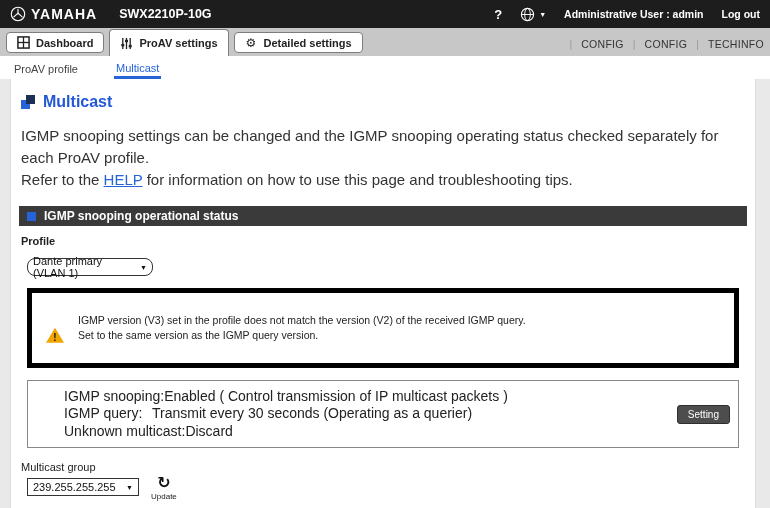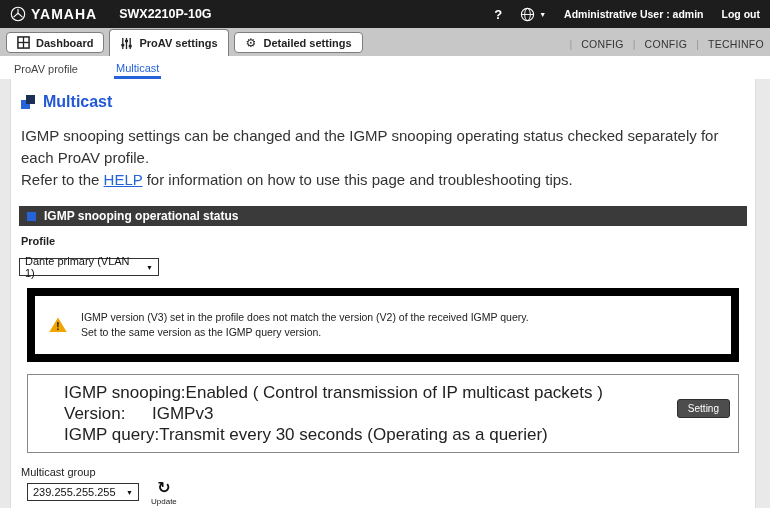--- a/index.html
+++ b/index.html
@@ -52,29 +52,29 @@
 
   .section-header { margin-top:16px; height:20px; background:#3a3a3a; display:flex; align-items:center; gap:8px; padding:0 8px; }
   .section-sq { width:9px; height:9px; background:#2563d9; }
   .section-header h2 { color:#fff; font-size:12px; font-weight:bold; }
 
   .field-label { font-size:11px; font-weight:bold; color:#222; margin:9px 0 4px 2px; }
 
   .select { display:inline-flex; align-items:center; justify-content:space-between; background:#fff;
             border:1px solid #333; height:18px; padding:0 5px; font-size:11px; color:#111; cursor:pointer; }
   .select .chev { font-size:7px; color:#111; margin-left:6px; }
-  .profile-select { width:140px; margin-left:0; }
-
-  .warning-box { margin:12px 8px 0 8px; border:8px solid #000000; background:#fff; padding:14px 14px; display:flex; gap:14px; align-items:center; }
+  .profile-select { width:126px; margin-left:8px;border-radius:8px; }
+
+  .warning-box { margin:12px 8px 0 8px; border:5px solid #000000; background:#fff; padding:20px 14px; display:flex; gap:14px; align-items:flex-end; }
   .warn-tri { width:18px; height:15px; background:#f0a500; clip-path:polygon(50% 0,100% 100%,0 100%); position:relative; flex:0 0 auto; }
   .warn-tri::after { content:"!"; position:absolute; left:50%; bottom:0; transform:translateX(-50%); font-size:10px; font-weight:bold; color:#111; }
   .warning-text { font-size:10.5px; color:#222; line-height:1.4; }
 
   .status-box { margin:12px 8px 0 8px; border:1px solid #888; background:#fff; padding:7px 10px 7px 36px; position:relative; }
-  .status-row { display:flex; font-size:17px; color:#222; line-height:1.25; }
+  .status-row { display:flex; font-size:14px; color:#222; line-height:1.25; }
   .status-row .lbl { min-width:88px; }
   .setting-btn { position:absolute; right:8px; top:24px; background:#4d4d4d; color:#fff; font-size:10px;
                  padding:3px 10px; border-radius:3px; border:1px solid #2e2e2e; cursor:pointer; }
 
   .mg-label { font-size:11px; font-weight:normal; color:#222; margin:13px 0 5px 2px; }
   .mg-row { display:flex; align-items:flex-start; gap:12px; margin-left:8px; }
   .mg-select { width:112px; }
   .update-btn { display:flex; flex-direction:column; align-items:center; cursor:pointer; margin-top:-3px; }
   .update-btn .refresh-glyph { font-size:16px; font-weight:bold; color:#111; line-height:1; font-family:"DejaVu Sans",sans-serif; }
   .update-btn .update-lbl { font-size:8px; color:#222; margin-top:1px; }
@@ -208,26 +208,26 @@
       </div>
     </div>
 
     <div class="status-box">
       <div id="status-rows">
           <div class="status-row">
             <span class="lbl">IGMP snooping:</span>
             <span>Enabled ( Control transmission of IP multicast packets )</span>
           </div>
           <div class="status-row">
-            <span class="lbl">Version:</span>
-            <span>IGMPv3</span>
+            <span class="lbl">IGMP query:</span>
+            <span>Transmit every 30 seconds (Operating as a querier)</span>
           </div>
           <div class="status-row">
-            <span class="lbl">IGMP query:</span>
-            <span>Transmit every 30 seconds (Operating as a querier)</span>
+            <span class="lbl">Unknown multicast:</span>
+            <span>Discard</span>
           </div>
         </div>
       <button class="setting-btn">Setting</button>
     </div>
 
     <div class="mg-label">Multicast group</div>
     <div class="mg-row">
       <div class="select mg-select">
         <span>239.255.255.255</span>
         <span class="chev">▼</span>

